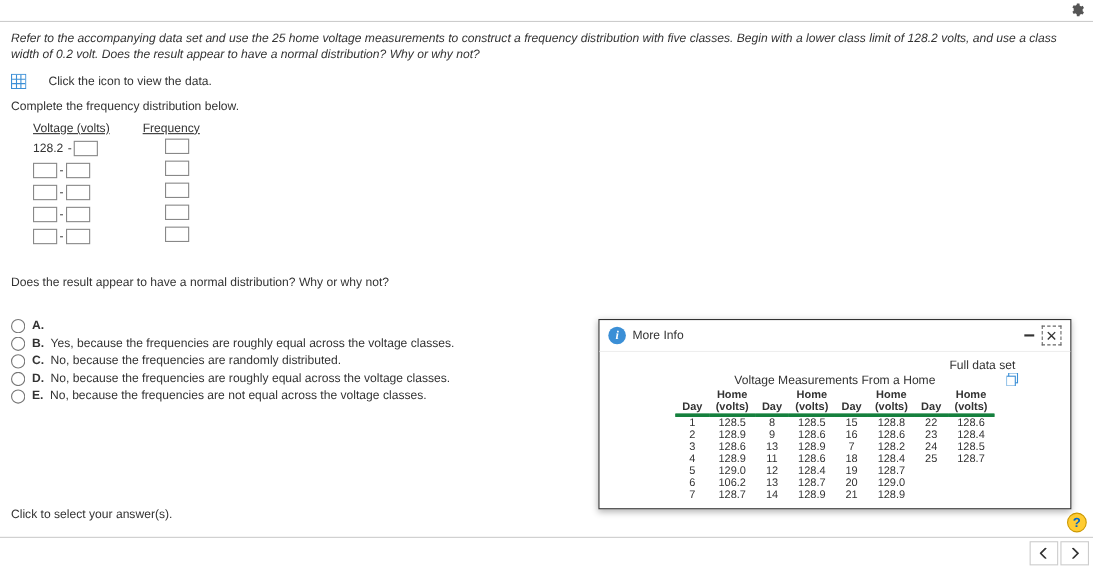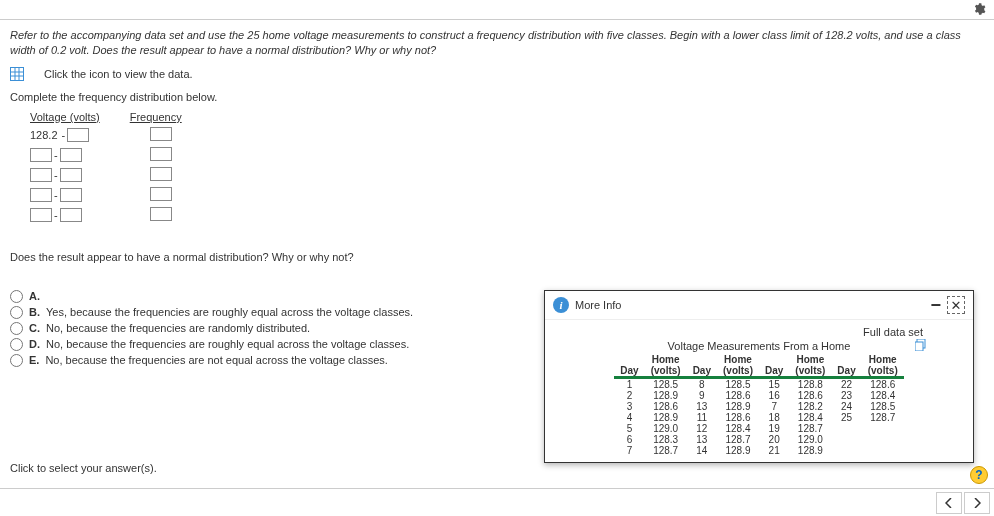--- a/index.html
+++ b/index.html
@@ -260,21 +260,21 @@
             <td>129.0</td>
             <td>12</td>
             <td>128.4</td>
             <td>19</td>
             <td>128.7</td>
             <td></td>
             <td></td>
           </tr>
           <tr>
             <td>6</td>
-            <td>128.3</td>
+            <td>106.2</td>
             <td>13</td>
             <td>128.7</td>
             <td>20</td>
             <td>129.0</td>
             <td></td>
             <td></td>
           </tr>
           <tr>
             <td>7</td>
             <td>128.7</td>

